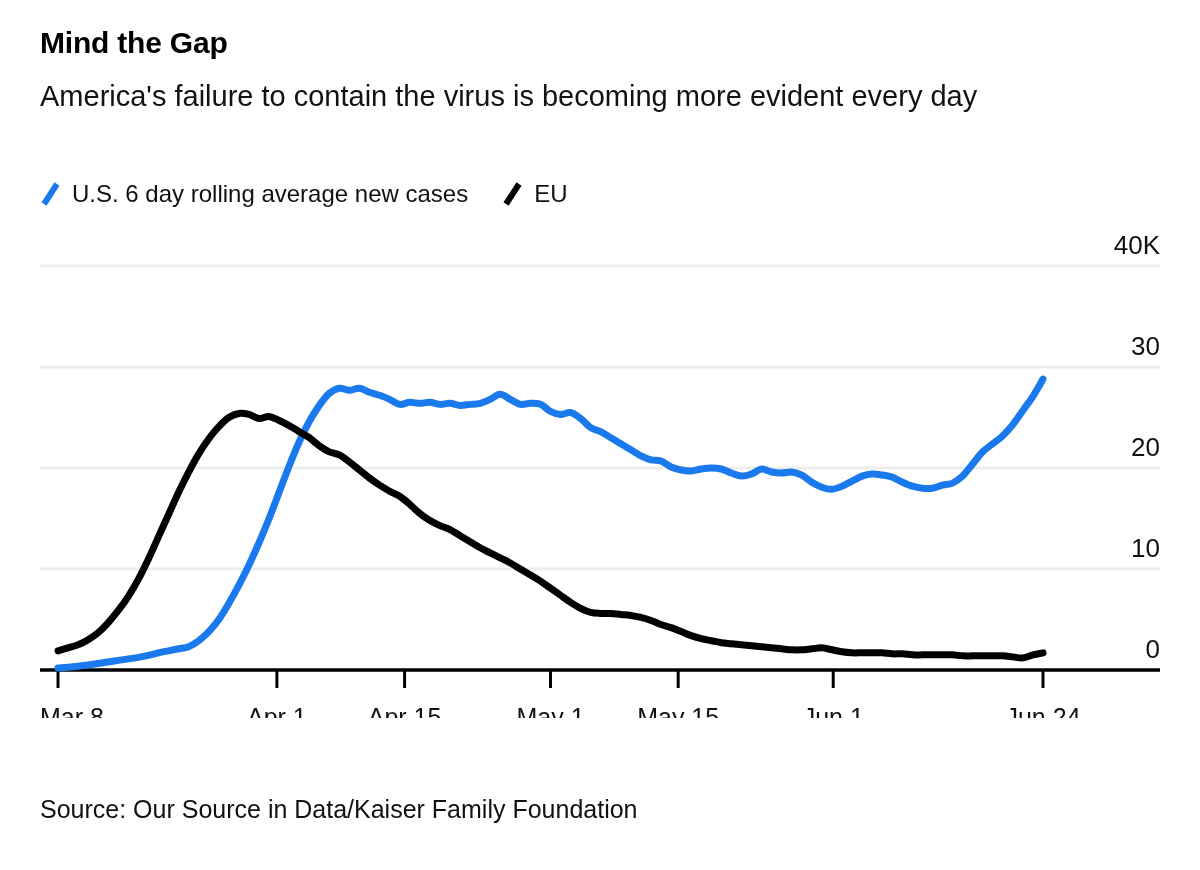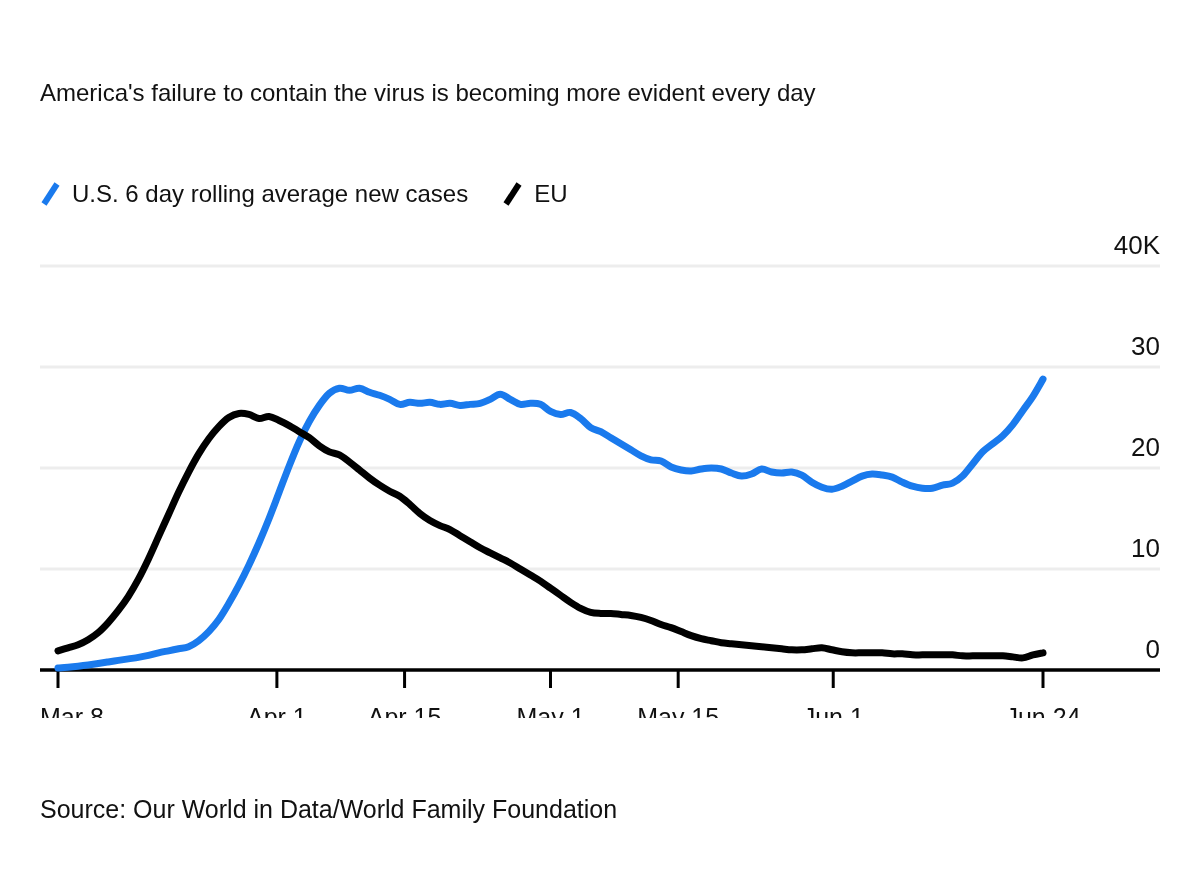--- a/index.html
+++ b/index.html
@@ -32,21 +32,21 @@
     letter-spacing: -0.2px;
     line-height: 1.12;
     color: #000;
     white-space: nowrap;
   }
   .subhead {
     position: absolute;
     left: 40px;
     top: 78px;
     width: 1135px;
-    font-size: 24px;
+    font-size: 29px;
     font-weight: normal;
     line-height: 1.28;
     color: #121212;
   }
 
   
   .legend {
     position: absolute;
     left: 40px;
     top: 178px;
@@ -111,20 +111,21 @@
     font-size: 25px;
     color: #111;
     white-space: nowrap;
   }
 </style>
 </head>
 <body>
 
 <div class="page">
 
+  <div class="headline">Mind the Gap</div>
 
   <div class="subhead">America's failure to contain the virus is becoming more evident every day</div>
 
   <div class="legend">
     <div class="legend-item">
       <span class="legend-swatch">
         <svg width="22" height="26" viewBox="0 0 22 26">
           <line x1="4" y1="23" x2="17" y2="3" stroke="#1a7aed" stroke-width="6" stroke-linecap="butt"></line>
         </svg>
       </span>
@@ -175,15 +176,15 @@
           <text class="xtick-label" x="1043" y="508" text-anchor="middle">Jun 24</text>
         </g>
       <g id="series-paths">
           <path d="M58.00,449.98 C59.68,449.85 64.70,449.48 68.05,449.17 C71.40,448.87 74.75,448.53 78.10,448.16 C81.45,447.79 84.80,447.39 88.15,446.95 C91.50,446.51 94.85,446.04 98.20,445.54 C101.55,445.03 104.90,444.44 108.26,443.92 C111.61,443.40 114.96,442.91 118.31,442.40 C121.66,441.90 125.01,441.39 128.36,440.89 C131.71,440.38 135.06,439.96 138.41,439.38 C141.76,438.79 145.11,438.11 148.46,437.36 C151.81,436.60 155.16,435.59 158.51,434.83 C161.86,434.07 165.21,433.48 168.56,432.81 C171.91,432.14 175.26,431.46 178.61,430.79 C181.96,430.12 185.31,430.12 188.66,428.77 C192.01,427.42 195.36,425.23 198.71,422.71 C202.06,420.19 205.41,417.15 208.77,413.62 C212.12,410.09 215.47,406.21 218.82,401.50 C222.17,396.79 225.52,391.06 228.87,385.34 C232.22,379.62 235.57,373.56 238.92,367.16 C242.27,360.76 245.62,354.03 248.97,346.96 C252.32,339.89 255.67,332.48 259.02,324.74 C262.37,317.00 265.72,308.92 269.07,300.50 C272.42,292.08 275.77,282.99 279.12,274.24 C282.47,265.49 285.82,256.40 289.17,247.98 C292.52,239.56 295.87,231.15 299.22,223.74 C302.57,216.33 305.93,209.60 309.28,203.54 C312.63,197.48 315.98,192.09 319.33,187.38 C322.68,182.67 326.03,178.12 329.38,175.26 C332.73,172.40 336.08,170.72 339.43,170.21 C342.78,169.71 346.13,172.23 349.48,172.23 C352.83,172.23 356.18,169.87 359.53,170.21 C362.88,170.55 366.23,173.07 369.58,174.25 C372.93,175.43 376.28,176.10 379.63,177.28 C382.98,178.46 386.33,179.81 389.68,181.32 C393.03,182.83 396.38,185.87 399.73,186.37 C403.09,186.88 406.44,184.52 409.79,184.35 C413.14,184.18 416.49,185.36 419.84,185.36 C423.19,185.36 426.54,184.18 429.89,184.35 C433.24,184.52 436.59,186.20 439.94,186.37 C443.29,186.54 446.64,185.19 449.99,185.36 C453.34,185.53 456.69,187.21 460.04,187.38 C463.39,187.55 466.74,186.71 470.09,186.37 C473.44,186.03 476.79,186.20 480.14,185.36 C483.49,184.52 486.84,182.83 490.19,181.32 C493.54,179.81 496.89,176.27 500.24,176.27 C503.60,176.27 506.95,179.64 510.30,181.32 C513.65,183.00 517.00,185.70 520.35,186.37 C523.70,187.04 527.05,185.36 530.40,185.36 C533.75,185.36 537.10,185.02 540.45,186.37 C543.80,187.72 547.15,191.76 550.50,193.44 C553.85,195.12 557.20,196.30 560.55,196.47 C563.90,196.64 567.25,193.78 570.60,194.45 C573.95,195.12 577.30,197.99 580.65,200.51 C584.00,203.04 587.35,207.41 590.70,209.60 C594.05,211.79 597.40,211.96 600.76,213.64 C604.11,215.32 607.46,217.68 610.81,219.70 C614.16,221.72 617.51,223.74 620.86,225.76 C624.21,227.78 627.56,229.80 630.91,231.82 C634.26,233.84 637.61,236.20 640.96,237.88 C644.31,239.56 647.66,241.08 651.01,241.92 C654.36,242.76 657.71,241.75 661.06,242.93 C664.41,244.11 667.76,247.48 671.11,248.99 C674.46,250.50 677.81,251.35 681.16,252.02 C684.51,252.69 687.86,253.20 691.21,253.03 C694.56,252.86 697.91,251.52 701.27,251.01 C704.62,250.51 707.97,250.00 711.32,250.00 C714.67,250.00 718.02,250.17 721.37,251.01 C724.72,251.85 728.07,253.87 731.42,255.05 C734.77,256.23 738.12,257.91 741.47,258.08 C744.82,258.25 748.17,257.24 751.52,256.06 C754.87,254.88 758.22,251.35 761.57,251.01 C764.92,250.67 768.27,253.37 771.62,254.04 C774.97,254.71 778.32,255.05 781.67,255.05 C785.02,255.05 788.37,253.70 791.72,254.04 C795.07,254.38 798.43,255.39 801.78,257.07 C805.13,258.75 808.48,262.12 811.83,264.14 C815.18,266.16 818.53,268.01 821.88,269.19 C825.23,270.37 828.58,271.38 831.93,271.21 C835.28,271.04 838.63,269.53 841.98,268.18 C845.33,266.83 848.68,264.81 852.03,263.13 C855.38,261.45 858.73,259.26 862.08,258.08 C865.43,256.90 868.78,256.23 872.13,256.06 C875.48,255.89 878.83,256.57 882.18,257.07 C885.53,257.58 888.88,257.91 892.23,259.09 C895.59,260.27 898.94,262.63 902.29,264.14 C905.64,265.65 908.99,267.17 912.34,268.18 C915.69,269.19 919.04,269.86 922.39,270.20 C925.74,270.54 929.09,270.71 932.44,270.20 C935.79,269.70 939.14,268.01 942.49,267.17 C945.84,266.33 949.19,266.66 952.54,265.15 C955.89,263.63 959.24,261.28 962.59,258.08 C965.94,254.88 969.29,250.00 972.64,245.96 C975.99,241.92 979.34,237.21 982.69,233.84 C986.04,230.47 989.39,228.45 992.74,225.76 C996.10,223.07 999.45,220.88 1002.80,217.68 C1006.15,214.48 1009.50,210.78 1012.85,206.57 C1016.20,202.36 1019.55,197.14 1022.90,192.43 C1026.25,187.72 1029.60,183.51 1032.95,178.29 C1036.30,173.07 1041.32,163.98 1043.00,161.12" fill="none" stroke="#1a7aed" stroke-width="7" stroke-linecap="round" stroke-linejoin="round"></path>
           <path d="M58.00,432.81 C59.68,432.31 64.70,430.79 68.05,429.78 C71.40,428.77 74.75,428.10 78.10,426.75 C81.45,425.40 84.80,423.72 88.15,421.70 C91.50,419.68 94.85,417.49 98.20,414.63 C101.55,411.77 104.90,408.23 108.26,404.53 C111.61,400.83 114.96,396.79 118.31,392.41 C121.66,388.03 125.01,383.49 128.36,378.27 C131.71,373.05 135.06,367.33 138.41,361.10 C141.76,354.87 145.11,347.97 148.46,340.90 C151.81,333.83 155.16,326.09 158.51,318.68 C161.86,311.27 165.21,303.87 168.56,296.46 C171.91,289.05 175.26,281.31 178.61,274.24 C181.96,267.17 185.31,260.44 188.66,254.04 C192.01,247.64 195.36,241.42 198.71,235.86 C202.06,230.31 205.41,225.25 208.77,220.71 C212.12,216.17 215.47,212.13 218.82,208.59 C222.17,205.06 225.52,201.69 228.87,199.50 C232.22,197.31 235.57,195.97 238.92,195.46 C242.27,194.96 245.62,195.63 248.97,196.47 C252.32,197.31 255.67,200.17 259.02,200.51 C262.37,200.85 265.72,198.15 269.07,198.49 C272.42,198.83 275.77,201.01 279.12,202.53 C282.47,204.05 285.82,205.73 289.17,207.58 C292.52,209.43 295.87,211.62 299.22,213.64 C302.57,215.66 305.93,217.34 309.28,219.70 C312.63,222.06 315.98,225.42 319.33,227.78 C322.68,230.14 326.03,232.32 329.38,233.84 C332.73,235.36 336.08,235.19 339.43,236.87 C342.78,238.55 346.13,241.41 349.48,243.94 C352.83,246.47 356.18,249.33 359.53,252.02 C362.88,254.71 366.23,257.58 369.58,260.10 C372.93,262.63 376.28,264.98 379.63,267.17 C382.98,269.36 386.33,271.38 389.68,273.23 C393.03,275.08 396.38,276.09 399.73,278.28 C403.09,280.47 406.44,283.50 409.79,286.36 C413.14,289.22 416.49,292.76 419.84,295.45 C423.19,298.14 426.54,300.50 429.89,302.52 C433.24,304.54 436.59,306.06 439.94,307.57 C443.29,309.08 446.64,309.93 449.99,311.61 C453.34,313.29 456.69,315.65 460.04,317.67 C463.39,319.69 466.74,321.71 470.09,323.73 C473.44,325.75 476.79,327.94 480.14,329.79 C483.49,331.64 486.84,333.16 490.19,334.84 C493.54,336.52 496.89,338.21 500.24,339.89 C503.60,341.57 506.95,343.09 510.30,344.94 C513.65,346.79 517.00,348.98 520.35,351.00 C523.70,353.02 527.05,355.04 530.40,357.06 C533.75,359.08 537.10,360.93 540.45,363.12 C543.80,365.31 547.15,367.83 550.50,370.19 C553.85,372.55 557.20,374.90 560.55,377.26 C563.90,379.62 567.25,382.14 570.60,384.33 C573.95,386.52 577.30,388.71 580.65,390.39 C584.00,392.07 587.35,393.59 590.70,394.43 C594.05,395.27 597.40,395.27 600.76,395.44 C604.11,395.61 607.46,395.27 610.81,395.44 C614.16,395.61 617.51,396.11 620.86,396.45 C624.21,396.79 627.56,396.95 630.91,397.46 C634.26,397.96 637.61,398.64 640.96,399.48 C644.31,400.32 647.66,401.33 651.01,402.51 C654.36,403.69 657.71,405.37 661.06,406.55 C664.41,407.73 667.76,408.40 671.11,409.58 C674.46,410.76 677.81,412.27 681.16,413.62 C684.51,414.97 687.86,416.48 691.21,417.66 C694.56,418.84 697.91,419.85 701.27,420.69 C704.62,421.53 707.97,422.04 711.32,422.71 C714.67,423.38 718.02,424.23 721.37,424.73 C724.72,425.24 728.07,425.40 731.42,425.74 C734.77,426.08 738.12,426.41 741.47,426.75 C744.82,427.09 748.17,427.42 751.52,427.76 C754.87,428.10 758.22,428.43 761.57,428.77 C764.92,429.11 768.27,429.44 771.62,429.78 C774.97,430.12 778.32,430.45 781.67,430.79 C785.02,431.13 788.37,431.63 791.72,431.80 C795.07,431.97 798.43,431.97 801.78,431.80 C805.13,431.63 808.48,431.13 811.83,430.79 C815.18,430.45 818.53,429.61 821.88,429.78 C825.23,429.95 828.58,431.13 831.93,431.80 C835.28,432.47 838.63,433.31 841.98,433.82 C845.33,434.32 848.68,434.66 852.03,434.83 C855.38,435.00 858.73,434.83 862.08,434.83 C865.43,434.83 868.78,434.83 872.13,434.83 C875.48,434.83 878.83,434.66 882.18,434.83 C885.53,435.00 888.88,435.67 892.23,435.84 C895.59,436.01 898.94,435.67 902.29,435.84 C905.64,436.01 908.99,436.68 912.34,436.85 C915.69,437.02 919.04,436.85 922.39,436.85 C925.74,436.85 929.09,436.85 932.44,436.85 C935.79,436.85 939.14,436.85 942.49,436.85 C945.84,436.85 949.19,436.68 952.54,436.85 C955.89,437.02 959.24,437.69 962.59,437.86 C965.94,438.03 969.29,437.86 972.64,437.86 C975.99,437.86 979.34,437.86 982.69,437.86 C986.04,437.86 989.39,437.86 992.74,437.86 C996.10,437.86 999.45,437.69 1002.80,437.86 C1006.15,438.03 1009.50,438.53 1012.85,438.87 C1016.20,439.21 1019.55,440.22 1022.90,439.88 C1026.25,439.54 1029.60,437.69 1032.95,436.85 C1036.30,436.01 1041.32,435.17 1043.00,434.83" fill="none" stroke="#000000" stroke-width="7" stroke-linecap="round" stroke-linejoin="round"></path>
         </g>
       <text id="x-year" class="xtick-year" x="40" y="550">2020</text>
     </svg>
   </div>
 
-  <div class="source">Source: Our World in Data/World Family Foundation</div>
+  <div class="source">Source: Our Source in Data/Kaiser Family Foundation</div>
 
 </div>
 
 </body></html>

